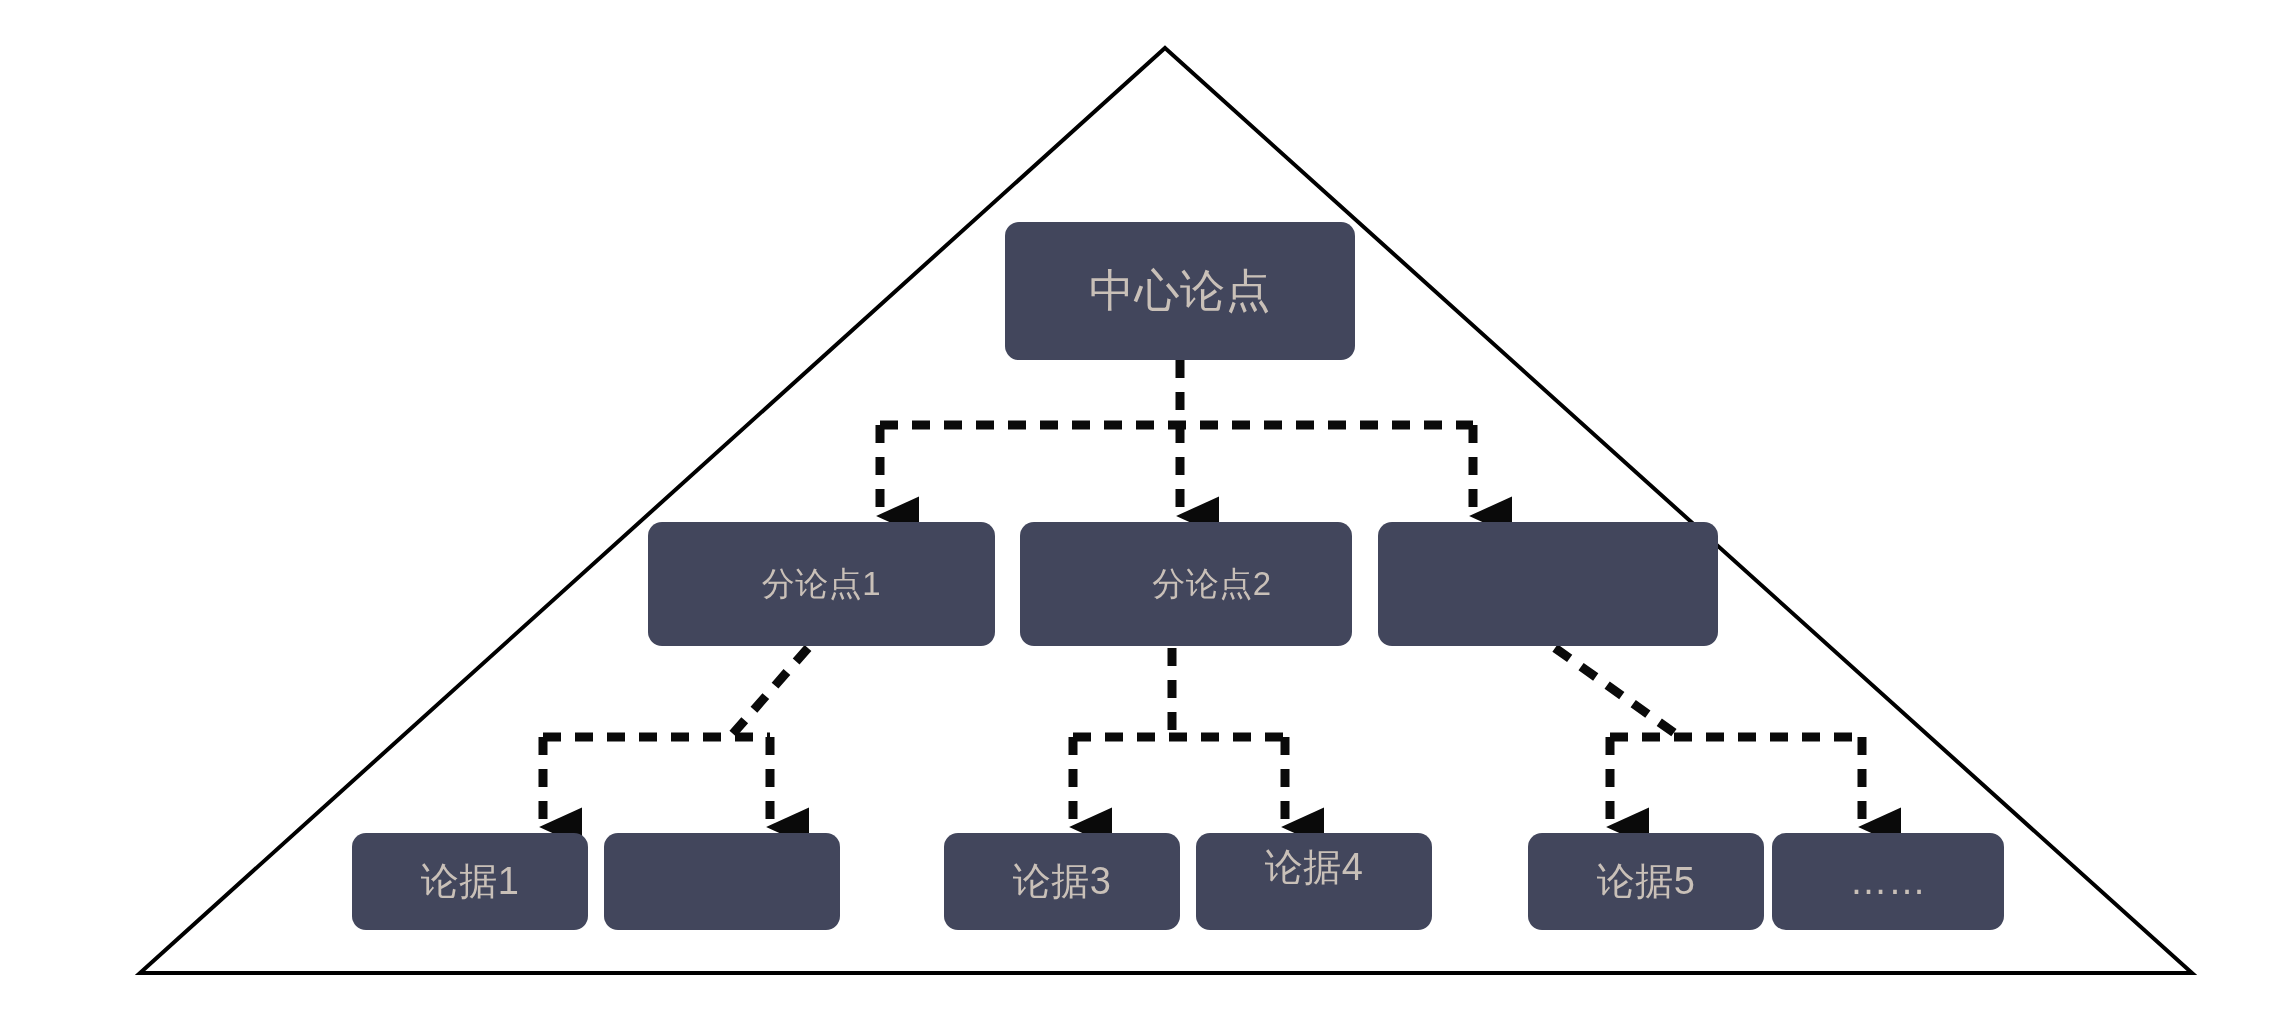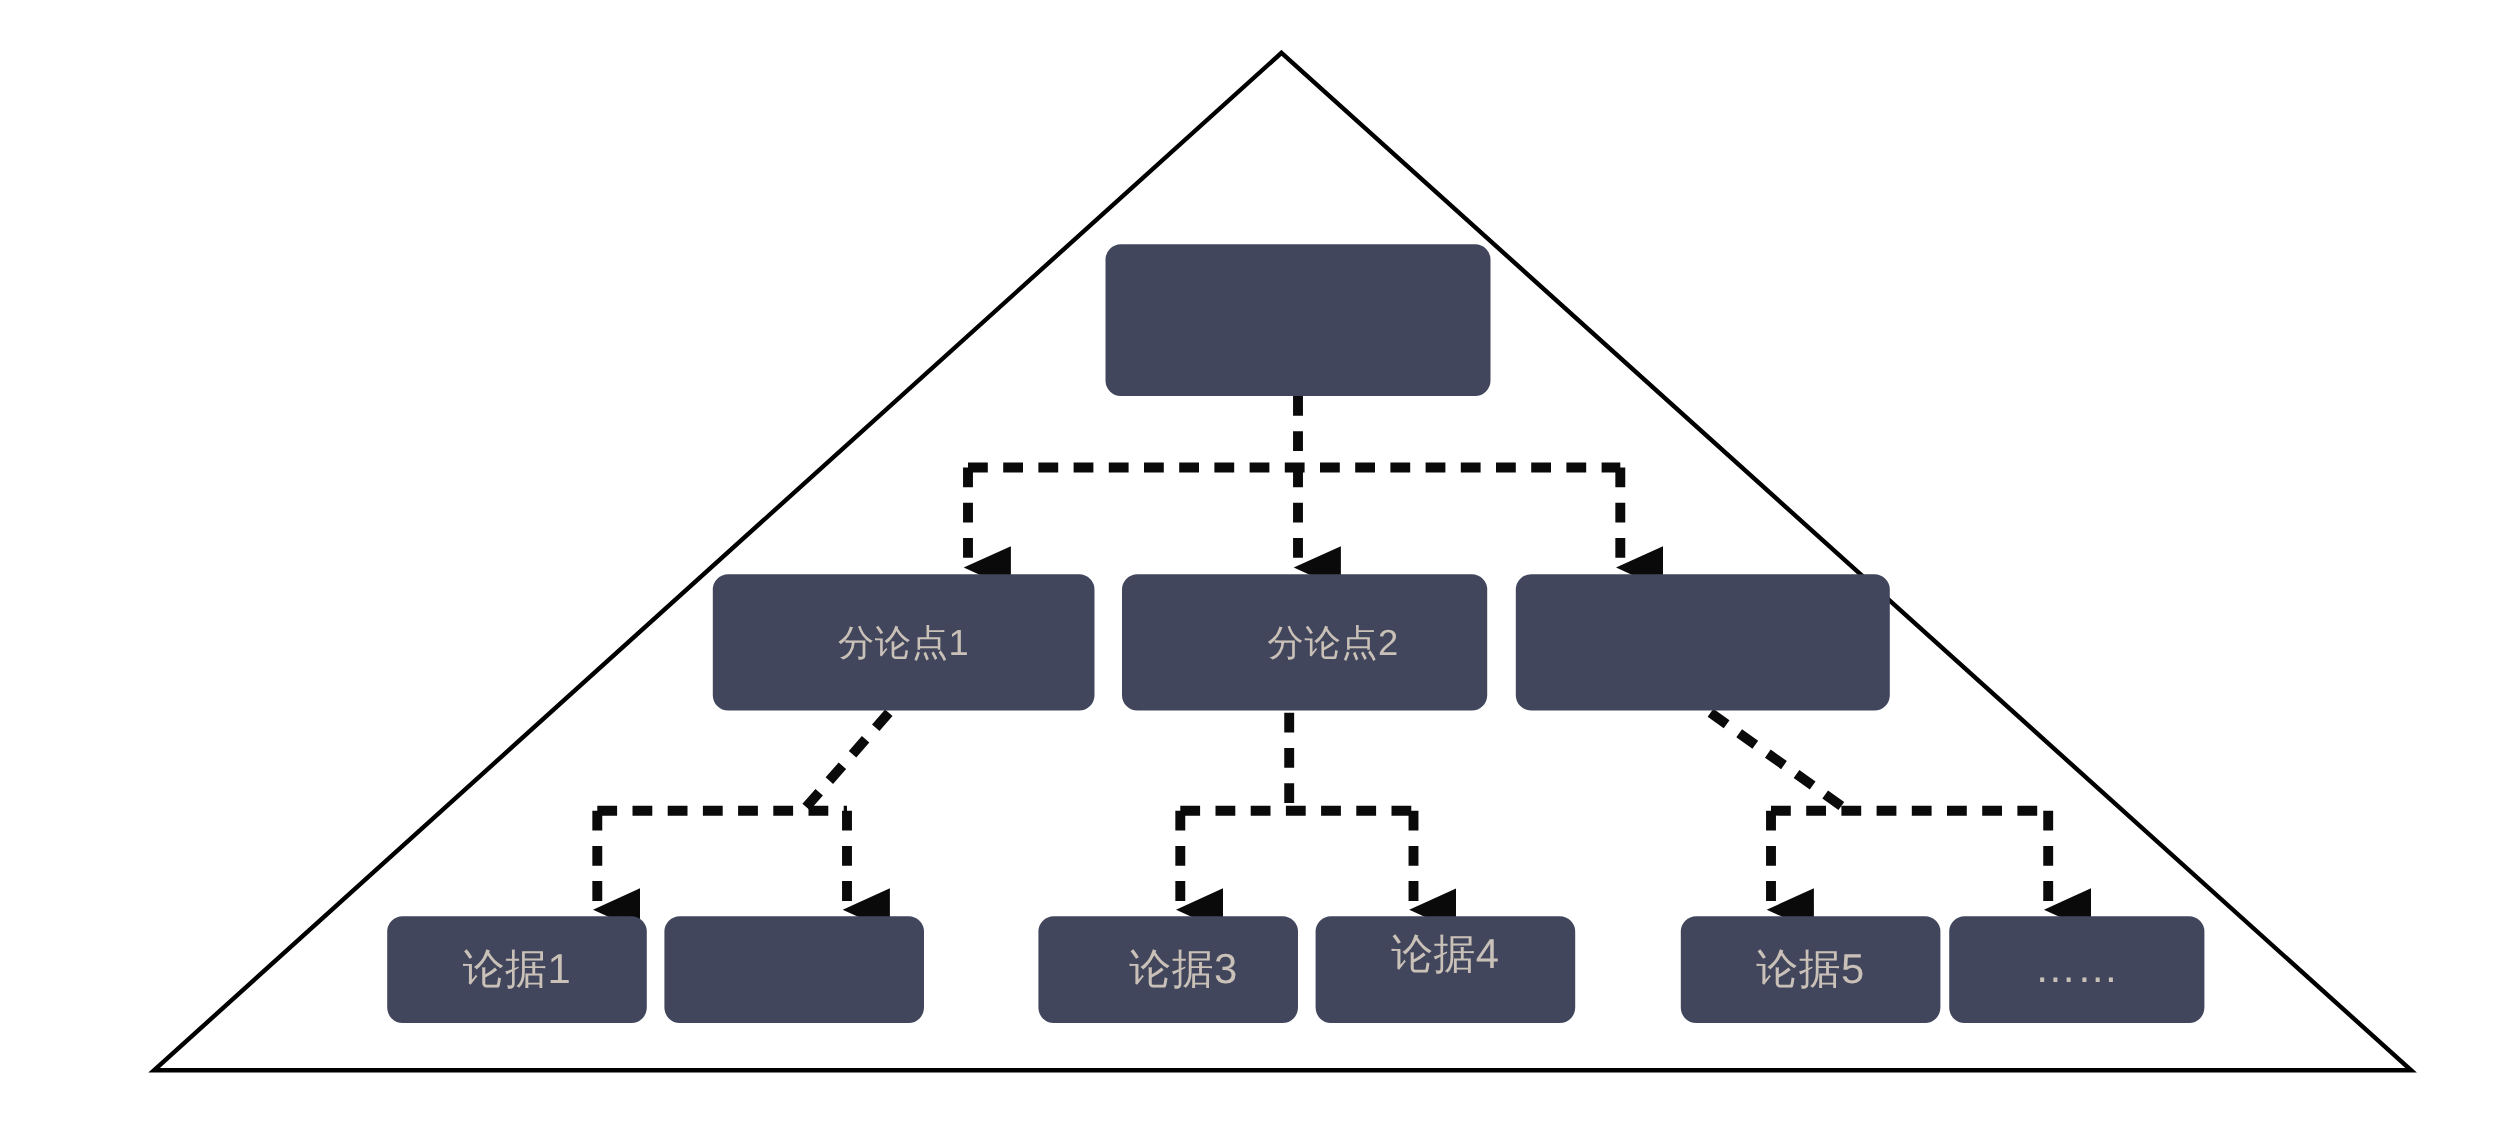--- a/index.html
+++ b/index.html
@@ -80,32 +80,35 @@
         <rect x="1378" y="522" width="340" height="124" rx="14" ry="14" fill="#42465C"></rect>
         <rect x="352" y="833" width="236" height="97" rx="14" ry="14" fill="#42465C"></rect>
         <rect x="604" y="833" width="236" height="97" rx="14" ry="14" fill="#42465C"></rect>
         <rect x="944" y="833" width="236" height="97" rx="14" ry="14" fill="#42465C"></rect>
         <rect x="1196" y="833" width="236" height="97" rx="14" ry="14" fill="#42465C"></rect>
         <rect x="1528" y="833" width="236" height="97" rx="14" ry="14" fill="#42465C"></rect>
         <rect x="1772" y="833" width="232" height="97" rx="14" ry="14" fill="#42465C"></rect>
       </g>
   </svg>
 
+  <div class="node-label label-l1" style="left: 1005px; top: 222px; width: 350px; height: 138px; color: rgb(201, 192, 184);">
+    <span>中心论点</span>
+  </div>
 
   <div class="node-label label-l2" style="left: 648px; top: 522px; width: 347px; height: 124px; color: rgb(201, 192, 184);">
     <span>分论点1</span>
   </div>
   <div class="node-label label-l2" style="left: 1020px; top: 522px; width: 384px; height: 124px; color: rgb(201, 192, 184);">
     <span>分论点2</span>
   </div>
 
   <div class="node-label label-l3" style="left: 352px; top: 833px; width: 236px; height: 97px; color: rgb(201, 192, 184);">
     <span>论据1</span>
   </div>
-  <div class="node-label label-l3" style="left: 944px; top: 833px; width: 236px; height: 97px; color: rgb(201, 192, 184); padding-left: 14px;">
+  <div class="node-label label-l3" style="left: 944px; top: 833px; width: 236px; height: 97px; color: rgb(201, 192, 184);">
     <span>论据3</span>
   </div>
   <div class="node-label label-l3" style="left: 1196px; top: 833px; width: 236px; height: 69px; color: rgb(201, 192, 184);">
     <span>论据4</span>
   </div>
   <div class="node-label label-l3" style="left: 1528px; top: 833px; width: 236px; height: 97px; color: rgb(201, 192, 184);">
     <span>论据5</span>
   </div>
   <div class="node-label label-l3" style="left: 1772px; top: 833px; width: 232px; height: 97px; color: rgb(201, 192, 184);">
     <span>……</span>

